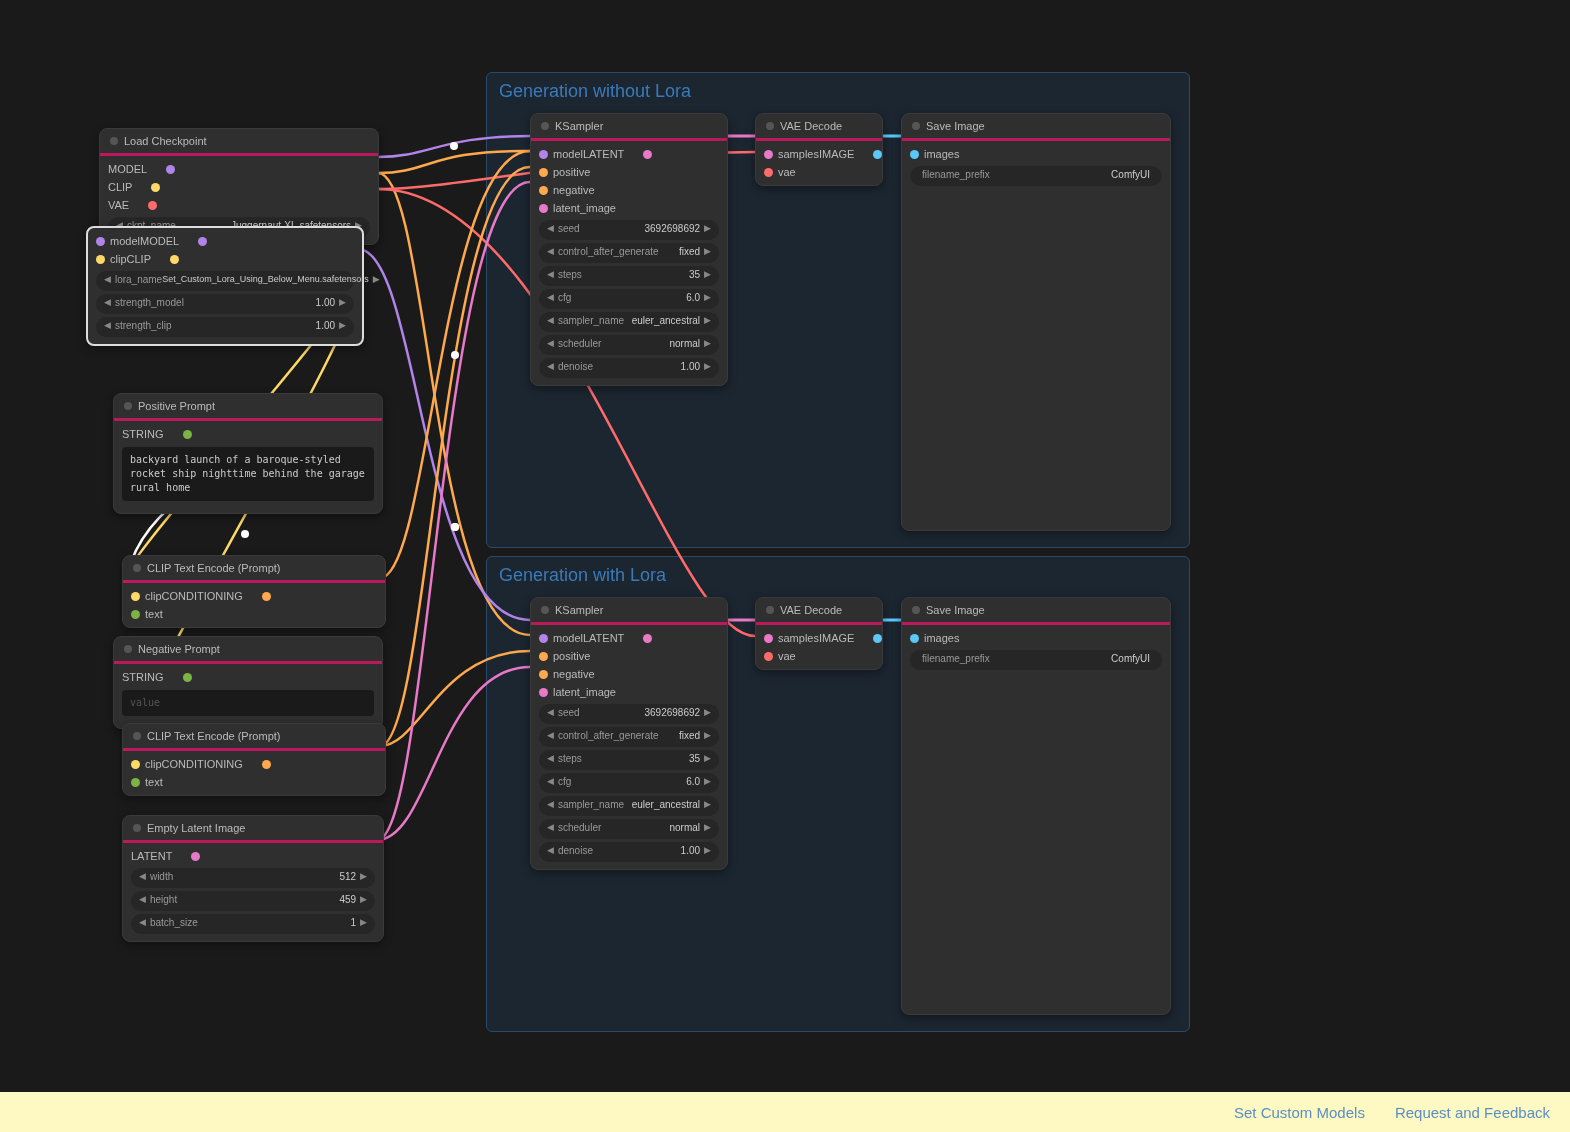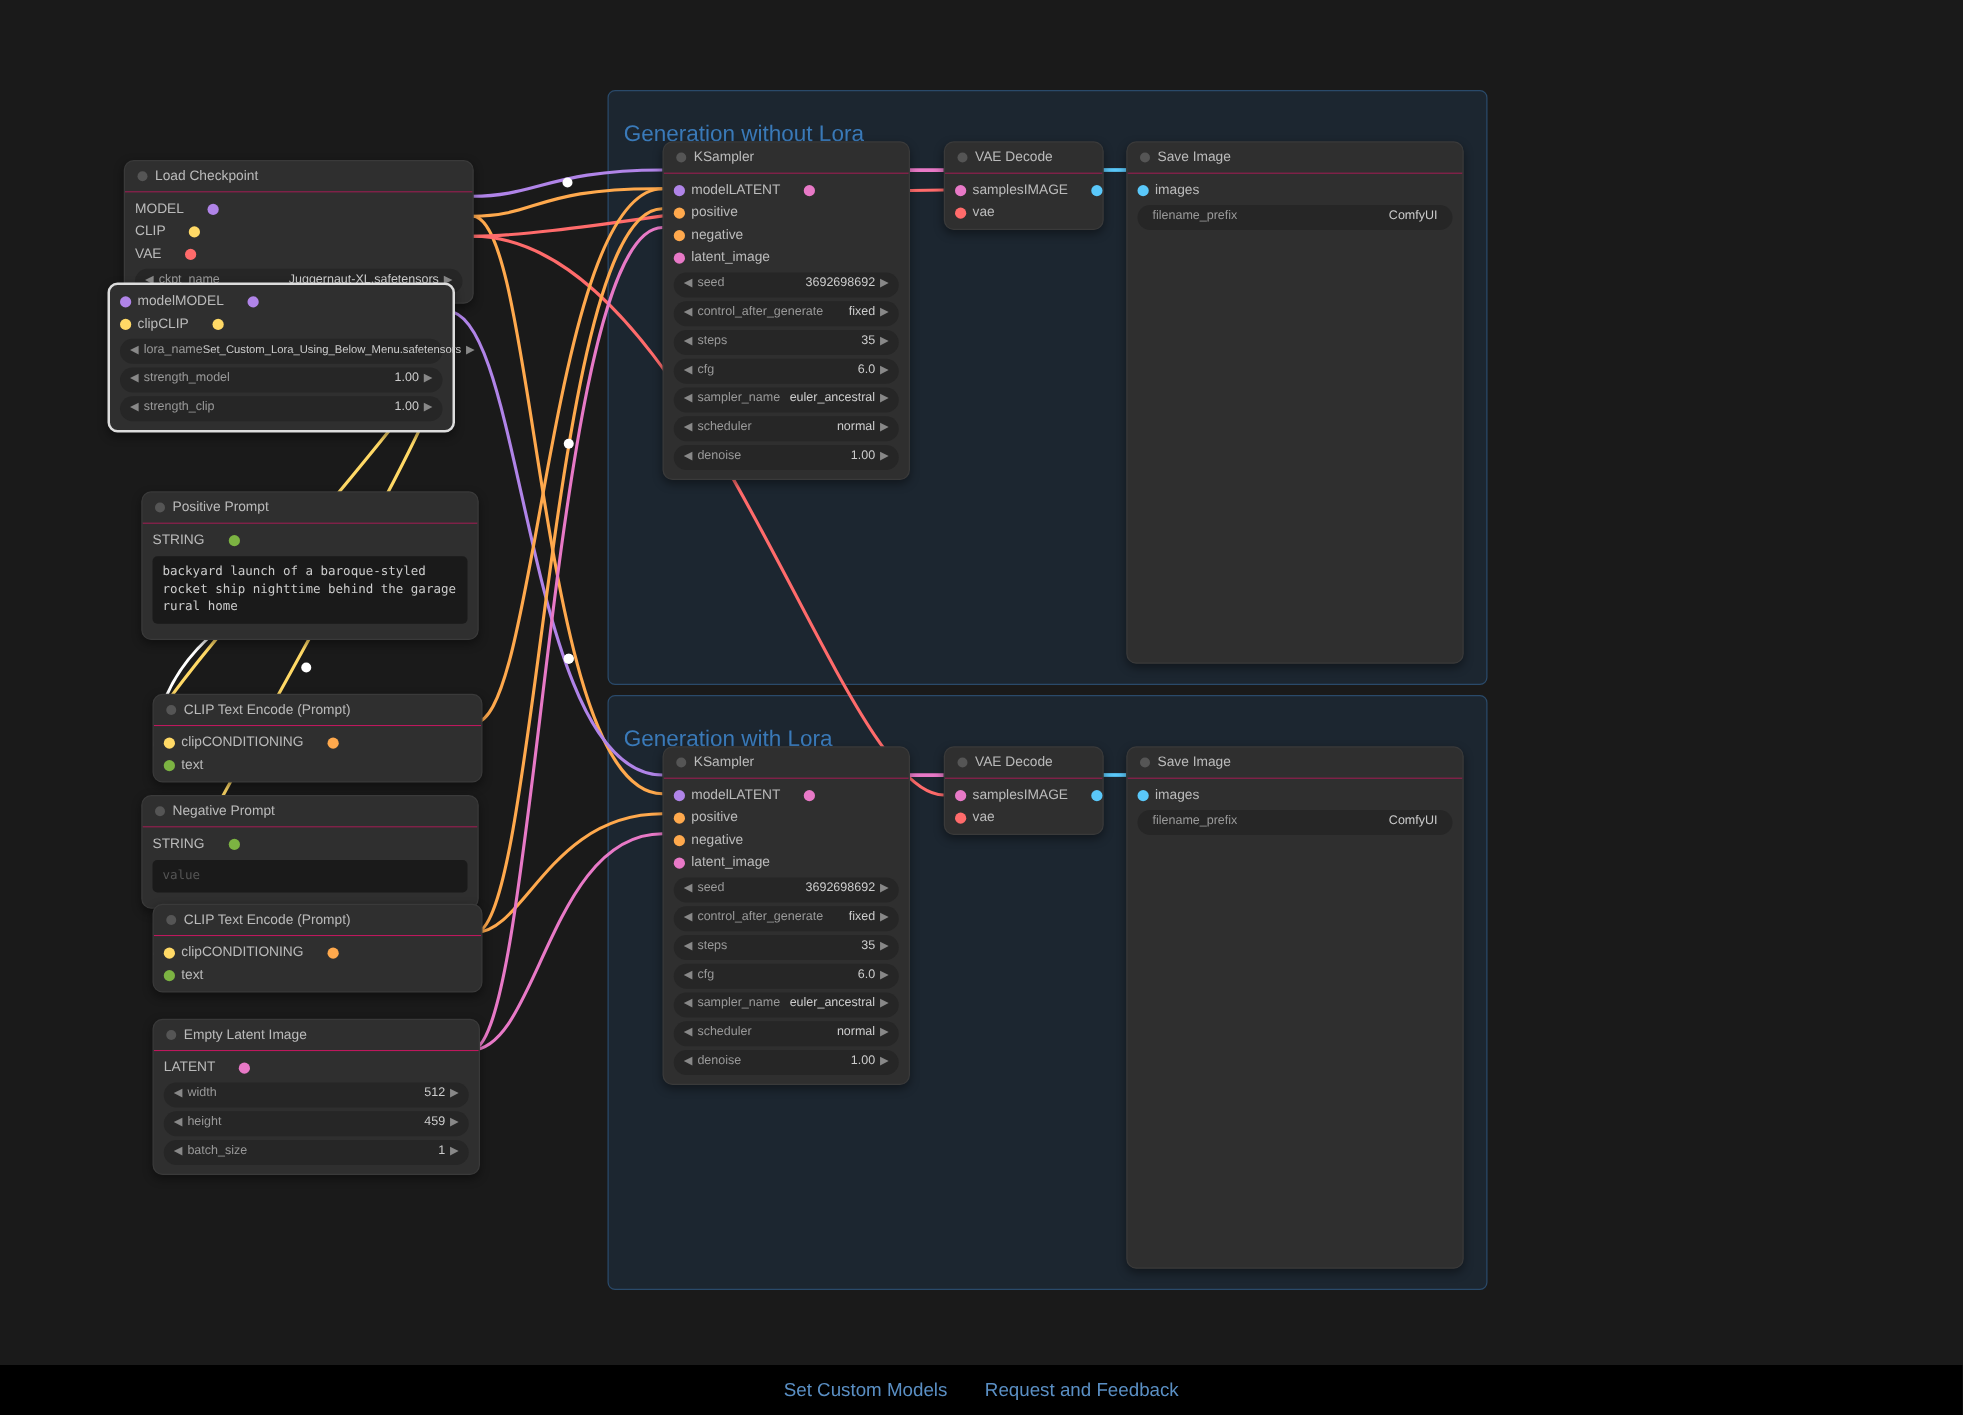--- a/index.html
+++ b/index.html
@@ -1,24 +1,24 @@
 <!DOCTYPE html>
 <html><head>
 <meta charset="utf-8">
 <style>
 *{margin:0;padding:0;box-sizing:border-box;font-family:Arial,sans-serif}
 body{background:#1a1a1a;width:1570px;height:1132px;position:relative;overflow:hidden;color:#999}
 #canvas{position:absolute;top:0;left:0;width:1570px;height:1100px}
-#bottom-bar{position:absolute;bottom:0;left:0;right:0;height:40px;background:#000000;display:flex;justify-content:center;align-items:center;padding:0 20px;gap:30px}
+#bottom-bar{position:absolute;bottom:0;left:0;right:0;height:40px;background:#fef9c3;display:flex;justify-content:flex-end;align-items:center;padding:0 20px;gap:30px}
 #bottom-bar a{color:#5a8fc4;font-size:15px;text-decoration:none}
 .group-box{position:absolute;background:rgba(30,50,70,.5);border:1px solid #2a4a6a;border-radius:6px}
-.group-title{color:#3a7ab9;font-size:18px;padding:24px 12px}
+.group-title{color:#3a7ab9;font-size:18px;padding:8px 12px}
 .node{position:absolute;background:#2f2f2f;border:1px solid #3a3a3a;border-radius:8px;font-size:11px;color:#bbb;box-shadow:0 3px 8px rgba(0,0,0,.4)}
 .node.selected{border:2px solid #ddd}
-.node-header{display:flex;align-items:center;gap:6px;padding:6px 10px;border-bottom:1px solid #be185d;border-radius:8px 8px 0 0}
+.node-header{display:flex;align-items:center;gap:6px;padding:6px 10px;border-bottom:3px solid #be185d;border-radius:8px 8px 0 0}
 .node-header .dot{width:8px;height:8px;border-radius:50%;background:#555}
 .node-body{padding:4px 0}
 .port-row{display:flex;align-items:center;justify-content:flex-start;padding:2px 8px;min-height:18px}
 .port-left{display:flex;align-items:center;gap:5px}
 .port-right{display:flex;align-items:center;gap:19px}
 .port-dot{width:9px;height:9px;border-radius:50%;flex-shrink:0}
 .widget{margin:3px 8px;background:#262626;border-radius:10px;padding:3px 8px;display:flex;align-items:flex-start;justify-content:space-between;font-size:10px;height:20px}
 .widget .arrow{color:#888;font-size:9px}
 .widget .label{color:#999;flex:1;padding-left:4px}
 .widget .value{color:#ccc;padding-right:4px}

